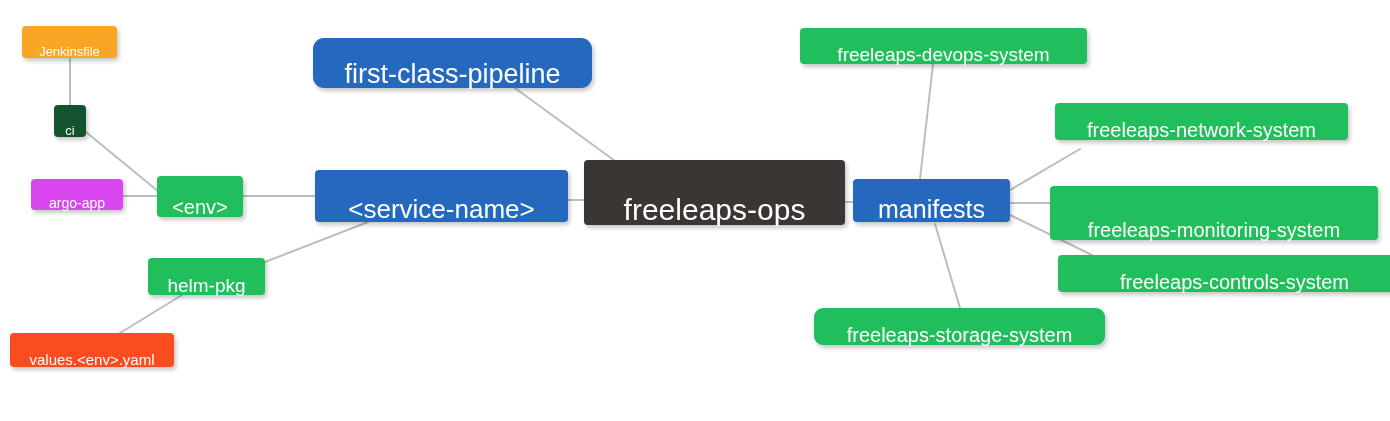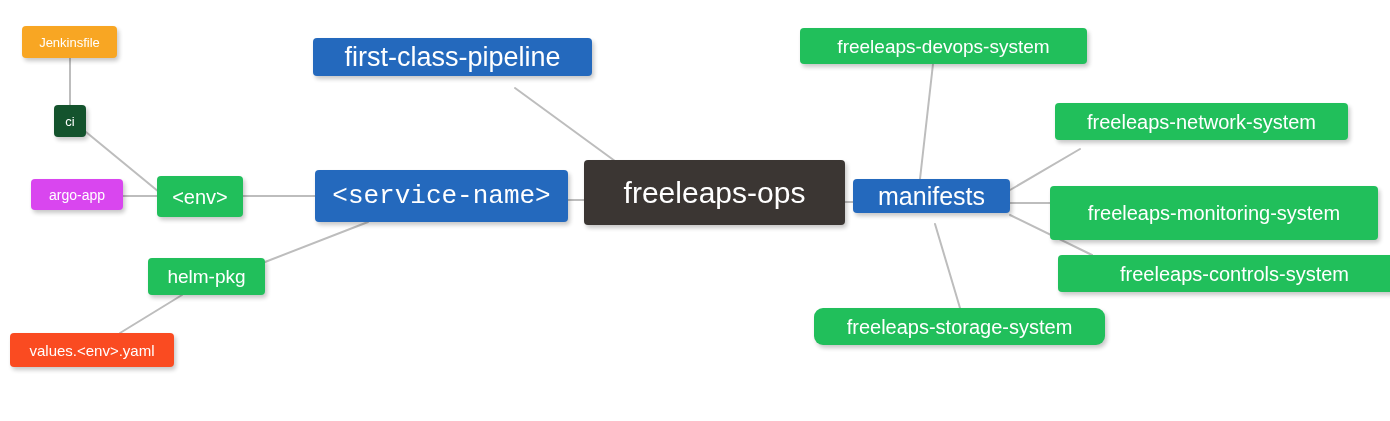--- a/index.html
+++ b/index.html
@@ -24,21 +24,21 @@
     left: 0;
     top: 0;
     width: 1390px;
     height: 421px;
     pointer-events: none;
   }
   .node {
     position: absolute;
     box-sizing: border-box;
     display: flex;
-    align-items: center;
+    align-items: flex-end;
     justify-content: center;
     border-radius: 4px;
     color: #ffffff;
     white-space: nowrap;
     line-height: 1;
     box-shadow: 2px 3px 4px rgba(0,0,0,0.22);
     text-align: center;
     padding: 0 10px;
     z-index: 5;
     user-select: none;
@@ -79,30 +79,30 @@
       </div>
       <div class="node" style="left: 157px; top: 176px; width: 86px; height: 41px; background: rgb(33, 191, 91); font-size: 20px;">
         <span>&lt;env&gt;</span>
       </div>
       <div class="node" style="left: 148px; top: 258px; width: 117px; height: 37px; background: rgb(33, 191, 91); font-size: 19px;">
         <span>helm-pkg</span>
       </div>
       <div class="node" style="left: 10px; top: 333px; width: 164px; height: 34px; background: rgb(250, 75, 33); font-size: 15px;">
         <span>values.&lt;env&gt;.yaml</span>
       </div>
-      <div class="node" style="left: 313px; top: 38px; width: 279px; height: 38px; background: rgb(36, 105, 189); font-size: 27px;">
+      <div class="node" style="left: 313px; top: 38px; width: 279px; height: 50px; background: rgb(36, 105, 189); font-size: 27px; border-radius: 11px;">
         <span>first-class-pipeline</span>
       </div>
-      <div class="node" style="left: 315px; top: 170px; width: 253px; height: 52px; background: rgb(36, 105, 189); font-size: 26px; font-family: Liberation Mono, monospace;">
+      <div class="node" style="left: 315px; top: 170px; width: 253px; height: 52px; background: rgb(36, 105, 189); font-size: 26px;">
         <span>&lt;service-name&gt;</span>
       </div>
       <div class="node" style="left: 584px; top: 160px; width: 261px; height: 65px; background: rgb(59, 54, 51); font-size: 30px;">
         <span>freeleaps-ops</span>
       </div>
-      <div class="node" style="left: 853px; top: 179px; width: 157px; height: 34px; background: rgb(36, 105, 189); font-size: 25px;">
+      <div class="node" style="left: 853px; top: 179px; width: 157px; height: 43px; background: rgb(36, 105, 189); font-size: 25px;">
         <span>manifests</span>
       </div>
       <div class="node" style="left: 800px; top: 28px; width: 287px; height: 36px; background: rgb(33, 191, 91); font-size: 19px;">
         <span>freeleaps-devops-system</span>
       </div>
       <div class="node" style="left: 1055px; top: 103px; width: 293px; height: 37px; background: rgb(33, 191, 91); font-size: 20px;">
         <span>freeleaps-network-system</span>
       </div>
       <div class="node" style="left: 1050px; top: 186px; width: 328px; height: 54px; background: rgb(33, 191, 91); font-size: 20px;">
         <span>freeleaps-monitoring-system</span>

